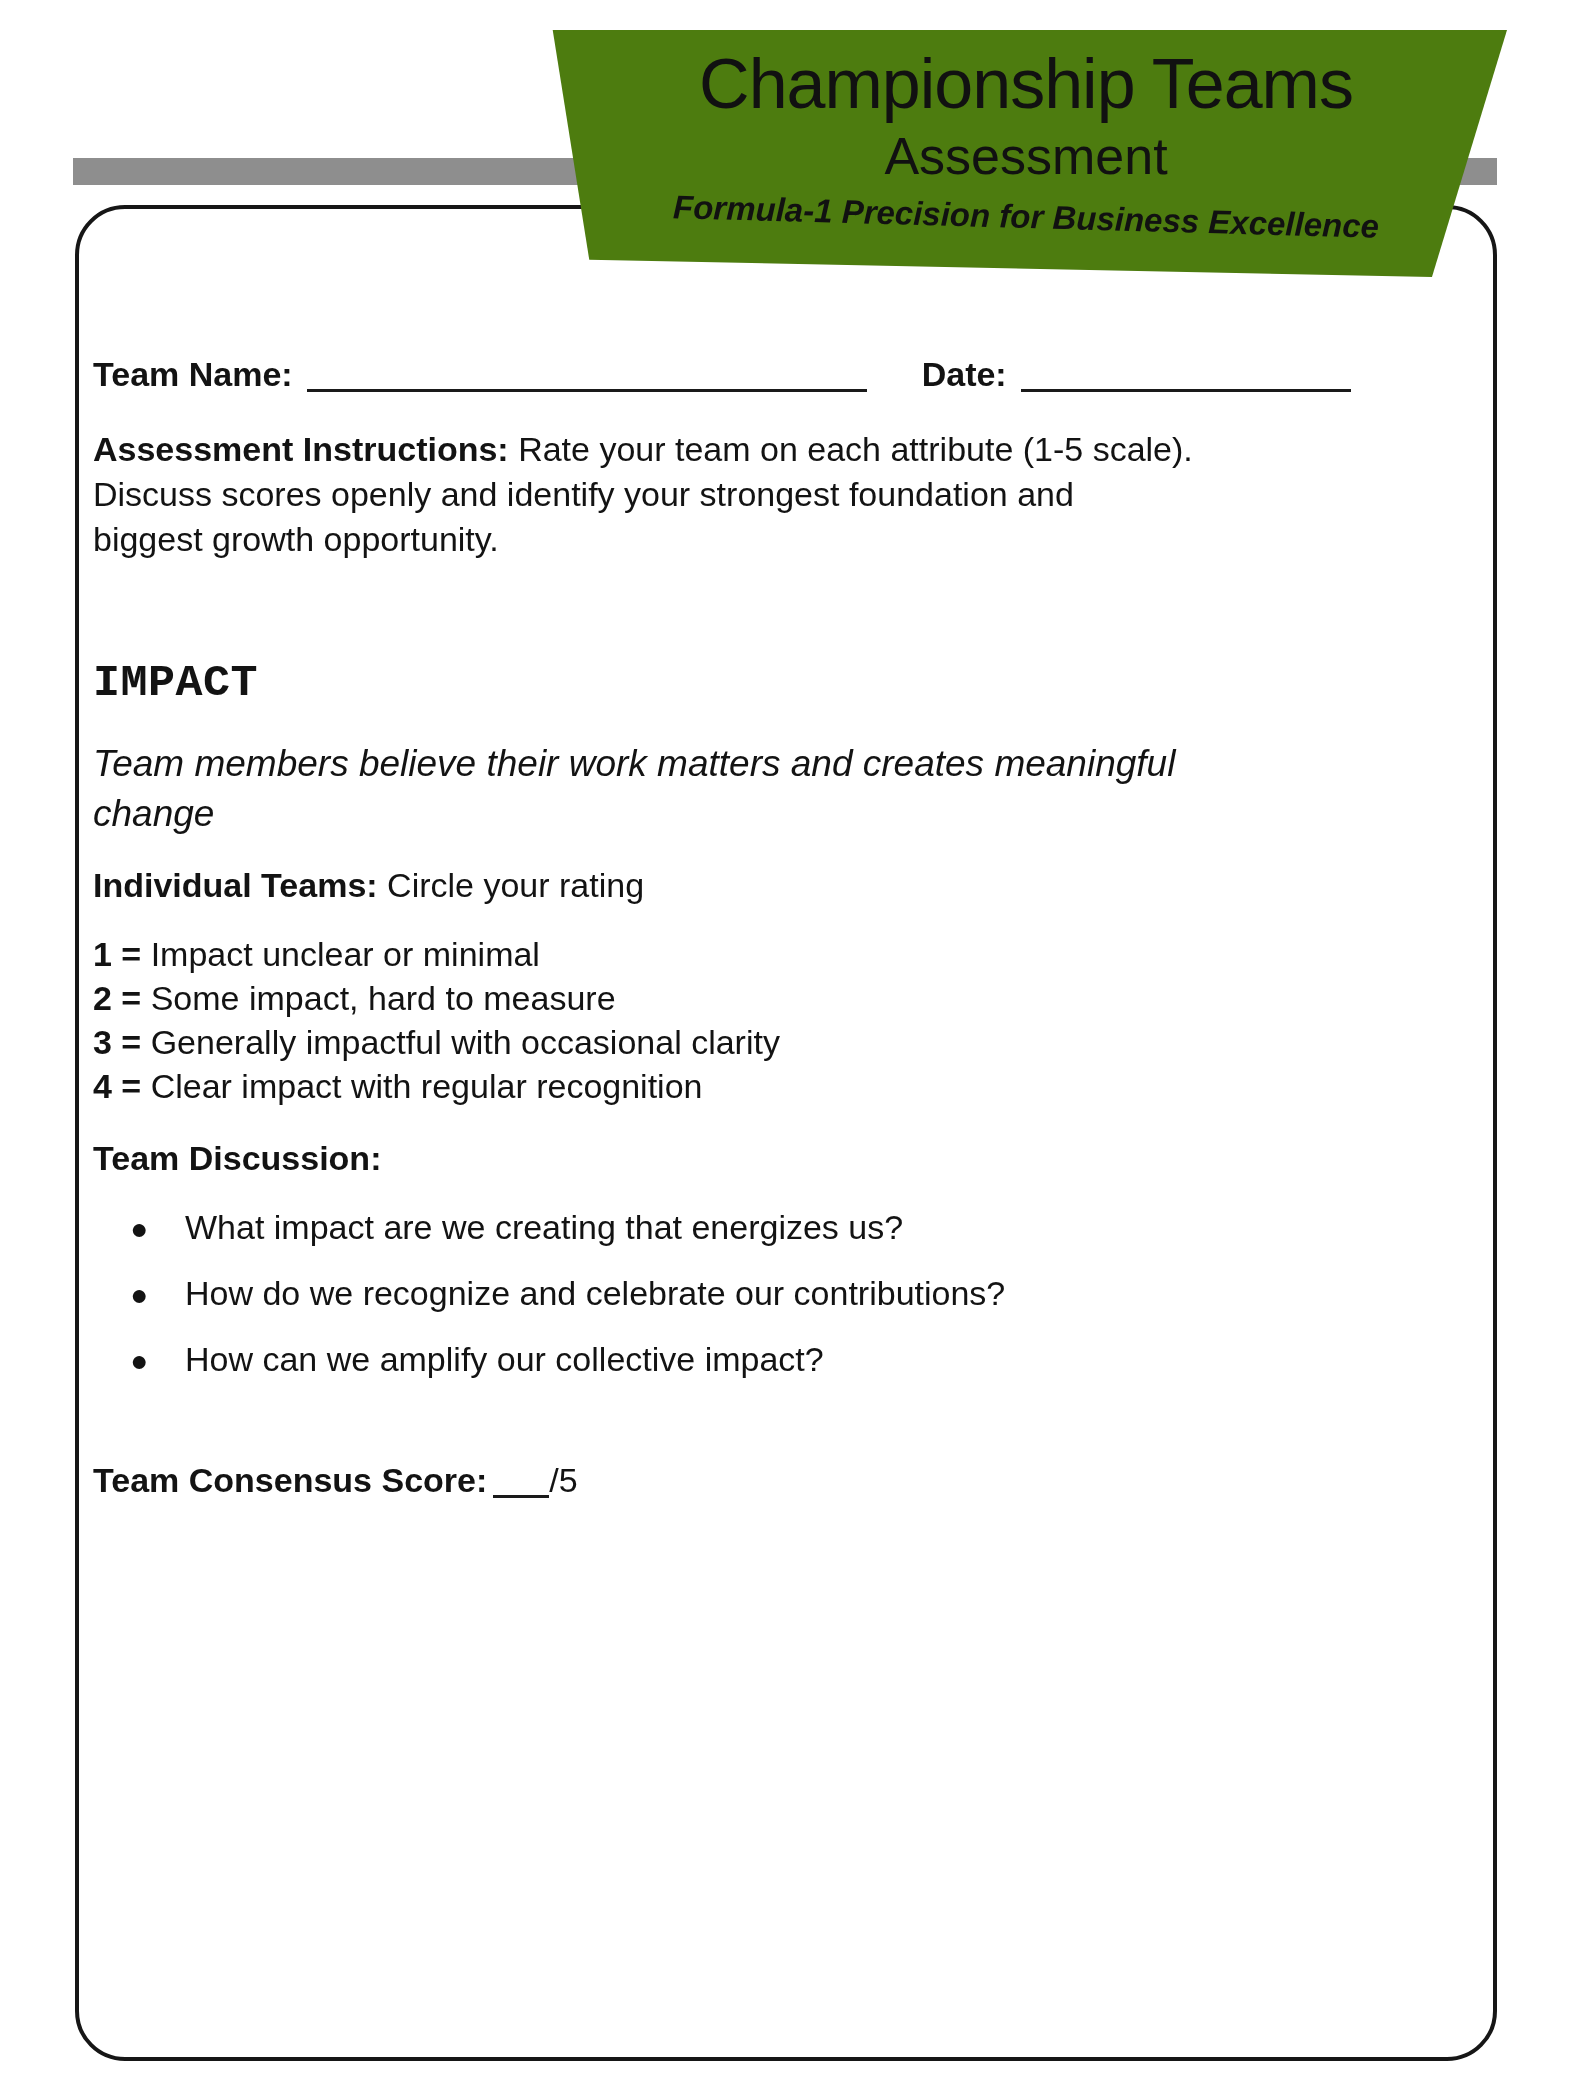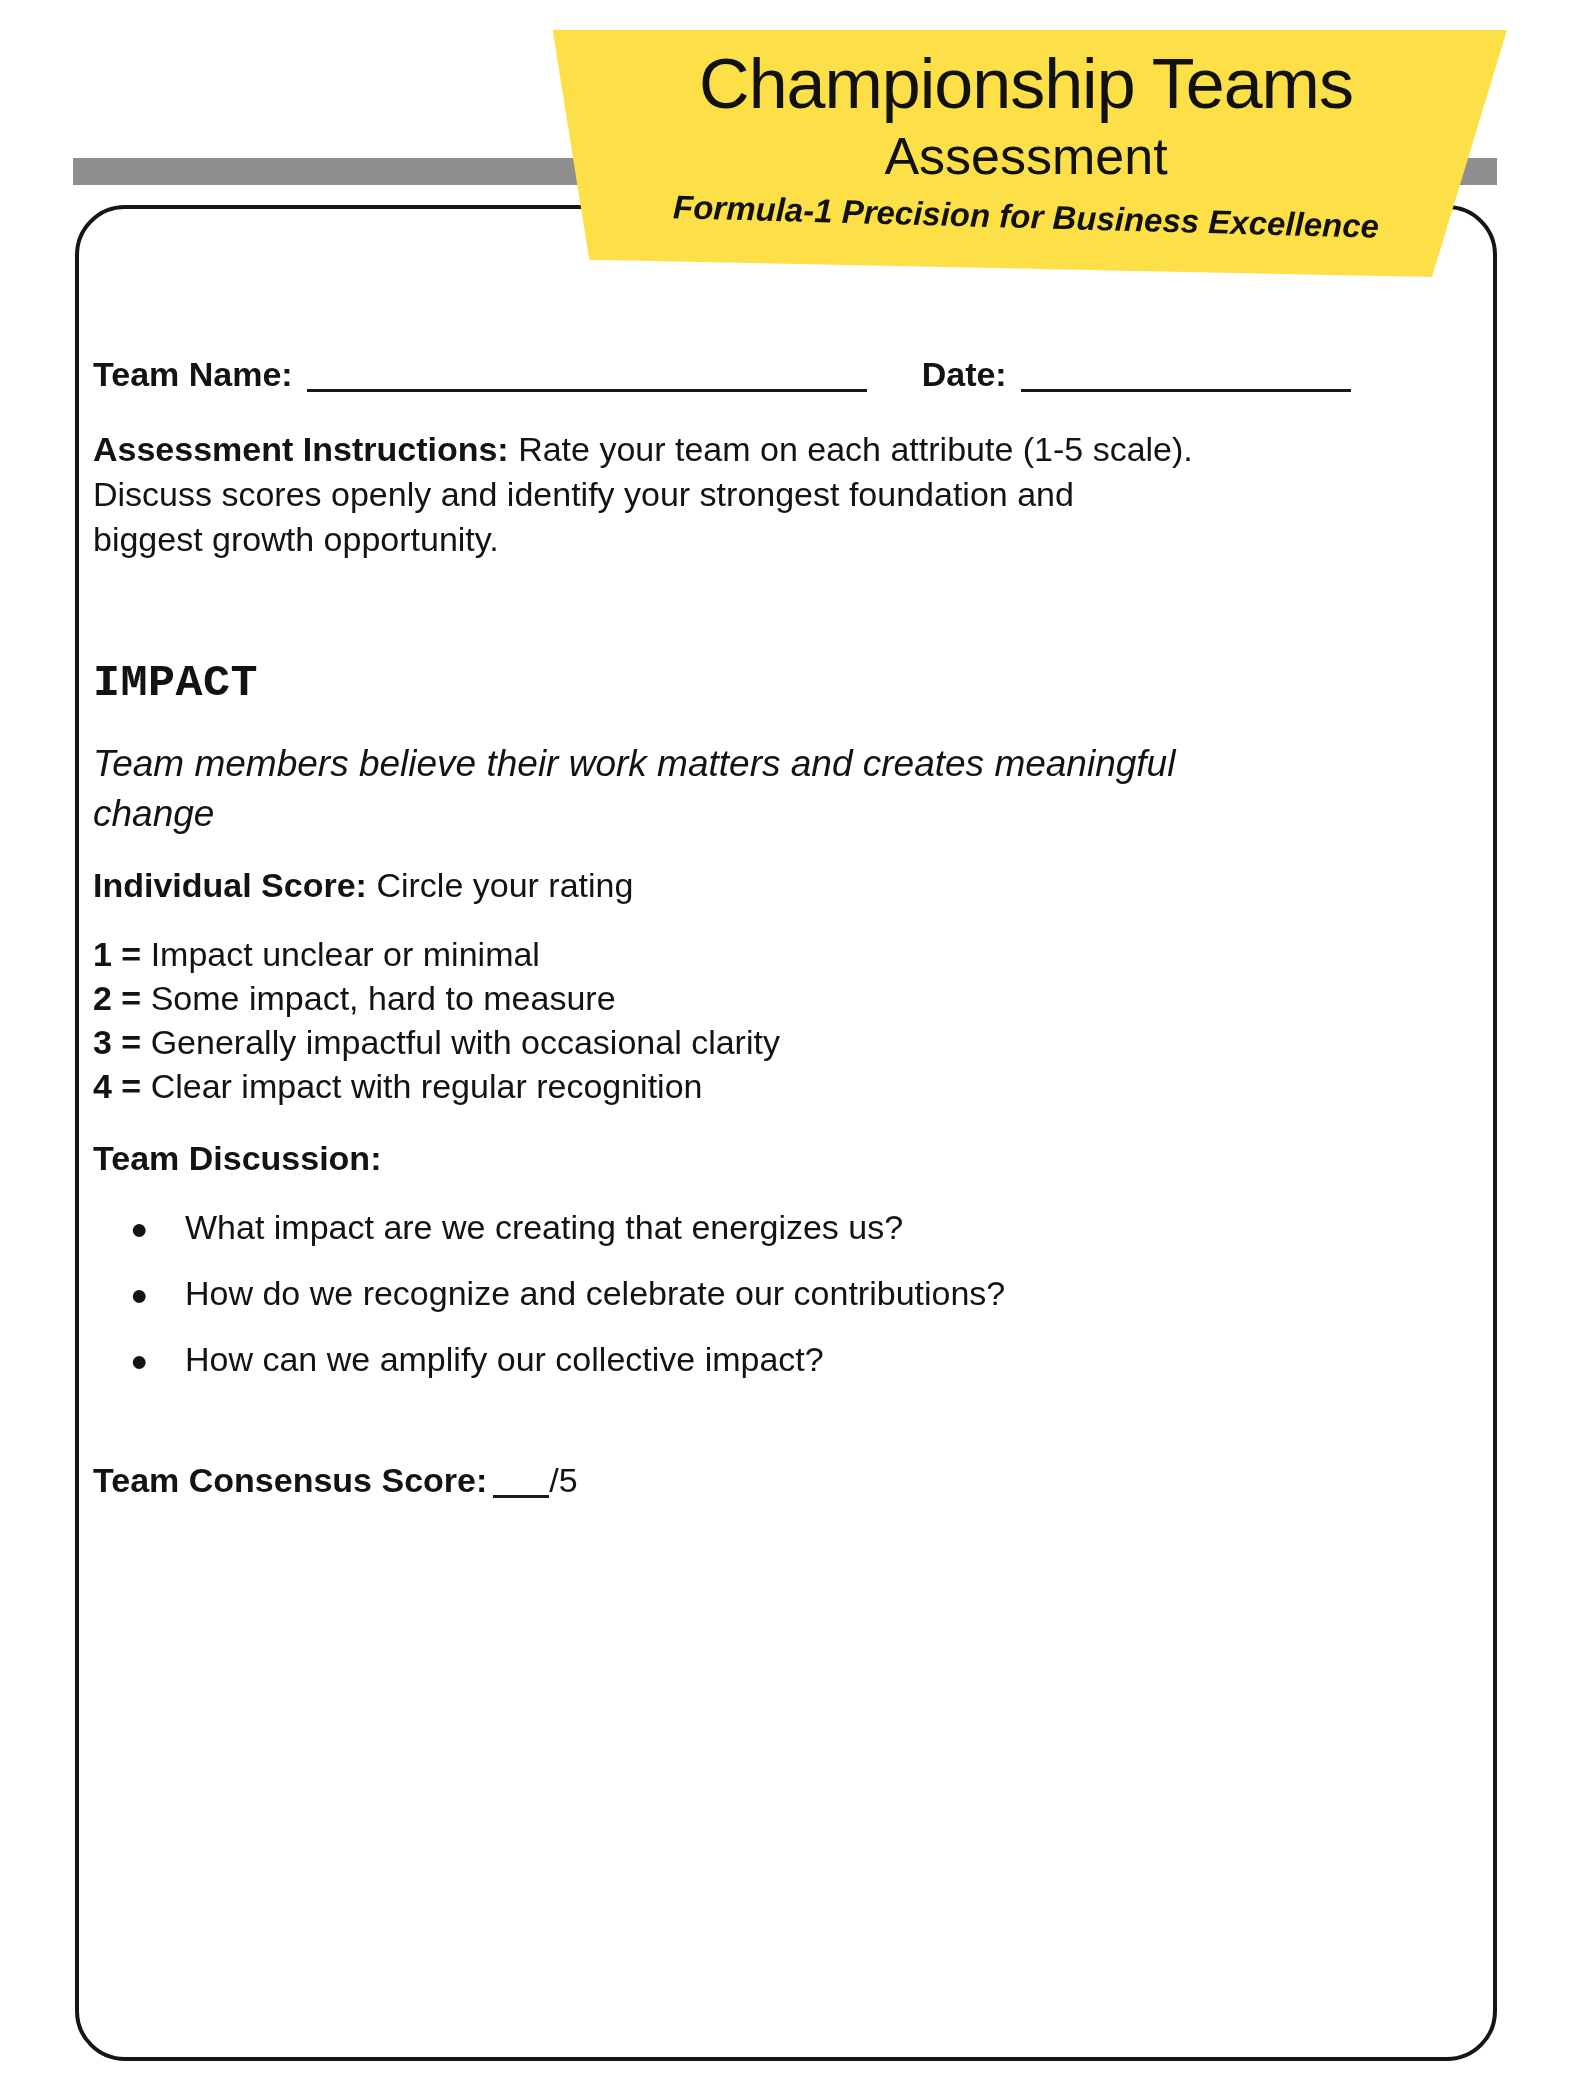--- a/index.html
+++ b/index.html
@@ -15,21 +15,21 @@
   .top-bar {
     position:absolute; left:73px; top:158px;
     width:1424px; height:27px;
     background:#8e8e8e; z-index:0;
   }
 
   
   .banner {
     position:absolute; left:545px; top:30px;
     width:962px; height:247px;
-    background:#fde047;
+    background:#4d7c0f;
     clip-path:polygon(0.8% 0%, 100% 0%, 92.2% 100%, 4.6% 93%);
     text-align:center;
     z-index:2;
   }
   .banner-title   { margin-top:14px; font-size:70px; font-weight:400; color:#111; letter-spacing:-1px; }
   .banner-subtitle{ margin-top:2px;  font-size:52px; font-weight:400; color:#111; }
   .banner-tagline { margin-top:12px; font-size:33px; font-weight:700; font-style:italic; color:#111;
                     transform:rotate(1.6deg); }
 
   
@@ -101,21 +101,21 @@
 Discuss scores openly and identify your strongest foundation and
 biggest growth opportunity.</span>
       </p>
 
       <h2 class="section-heading">IMPACT</h2>
 
       <p class="section-desc preline">Team members believe their work matters and creates meaningful
 change</p>
 
       <p class="scores-line">
-        <span class="b">Individual Score:</span>
+        <span class="b">Individual Teams:</span>
         <span>Circle your rating</span>
       </p>
 
       <div class="ratings">
         <div class="rating-row">
           <span class="b">1 =</span>
           <span>Impact unclear or minimal</span>
         </div>
         <div class="rating-row">
           <span class="b">2 =</span>

